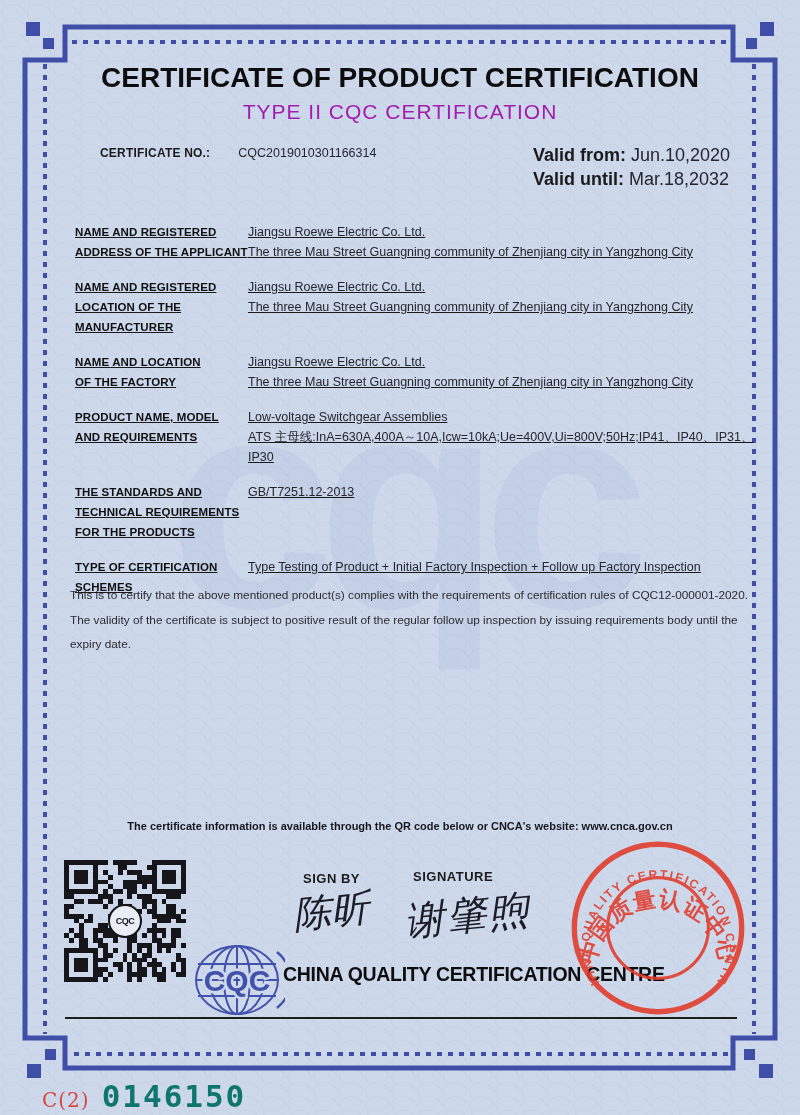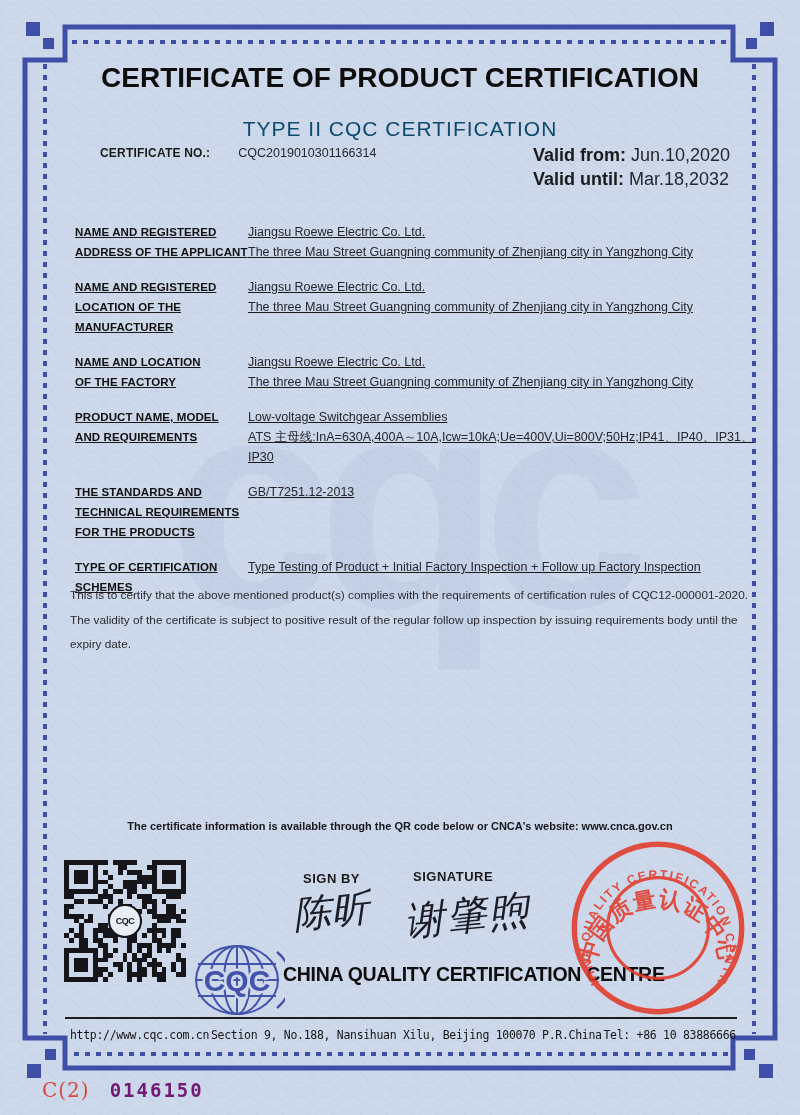--- a/index.html
+++ b/index.html
@@ -33,23 +33,23 @@
     font-family:"Liberation Sans", sans-serif;
   }
   .border-svg{position:absolute;left:0;top:0;}
 
   .title{
     position:absolute;left:0;right:0;top:62px;margin:0;
     text-align:center;
     font-size:28px;font-weight:bold;letter-spacing:0px;color:#0d0d0d;
   }
   .subtitle{
-    position:absolute;left:0;right:0;top:100px;margin:17px;
+    position:absolute;left:0;right:0;top:100px;margin:0;
     text-align:center;
-    font-size:21px;font-weight:400;letter-spacing:1px;color:#0c4a6e;
+    font-size:21px;font-weight:400;letter-spacing:1px;color:#a21caf;
   }
   .certno-row{position:absolute;left:100px;top:146px;font-size:12px;}
   .certno-row .lbl{font-weight:bold;letter-spacing:.2px;}
   .certno-row .val{margin-left:28px;font-size:12.5px;color:#26262e;}
   .valid-block{position:absolute;left:533px;top:143px;font-size:18px;line-height:24px;}
   .valid-block .lbl{font-weight:bold;}
   .valid-block .vval{color:#26262e;}
 
   .fields{position:absolute;left:75px;top:222px;right:40px;text-decoration:underline;}
   .field-row{display:flex;margin-bottom:15px;}
@@ -107,23 +107,23 @@
     display:flex;justify-content:space-between;align-items:baseline;
     font-family:"DejaVu Sans Mono", monospace;
     font-size:11.5px;color:#141414;letter-spacing:-0.3px;
   }
   .serial{position:absolute;left:42px;top:1078px;display:flex;align-items:baseline;}
   .serial-prefix{
     font-family:"DejaVu Serif", serif;
     font-size:20px;color:#d8473c;letter-spacing:1px;
   }
   .serial-number{
-    margin-left:20px;
+    margin-left:12px;
     font-family:"DejaVu Sans Mono", monospace;
-    font-size:19px;font-weight:bold;color:#701a75;letter-spacing:2px;
+    font-size:31px;font-weight:bold;color:#0f766e;letter-spacing:2px;
   }
 </style>
 </head>
 <body>
 
 <div class="page">
 
   <div class="scales"></div>
   <div class="watermark">cqc</div>
 
@@ -587,24 +587,19 @@
     <circle cx="100" cy="100" r="56" fill="none" stroke="#e23a2a" stroke-width="3.5"></circle>
     <text font-family="Liberation Sans, sans-serif" font-size="13.5" font-weight="bold" fill="#e23a2a" letter-spacing="2.2">
       <textPath href="#ringPath" startOffset="50%" text-anchor="middle">CHINA  QUALITY  CERTIFICATION  CENTRE</textPath>
     </text>
     <text font-family="DejaVu Sans, sans-serif" font-size="25" font-weight="bold" fill="#e23a2a" letter-spacing="1">
       <textPath href="#innerPath" startOffset="50%" text-anchor="middle">中国质量认证中心</textPath>
     </text>
   </svg>
 
   <div class="footer-rule"></div>
-  <div class="footer">
-    <span>http://www.cqc.com.cn</span>
-    <span>Section 9, No.188, Nansihuan Xilu, Beijing 100070 P.R.China</span>
-    <span>Tel: +86 10 83886666</span>
-  </div>
 
   <div class="serial">
     <span class="serial-prefix">C(2)</span>
     <span class="serial-number">0146150</span>
   </div>
 
 </div>
 
 </body></html>

